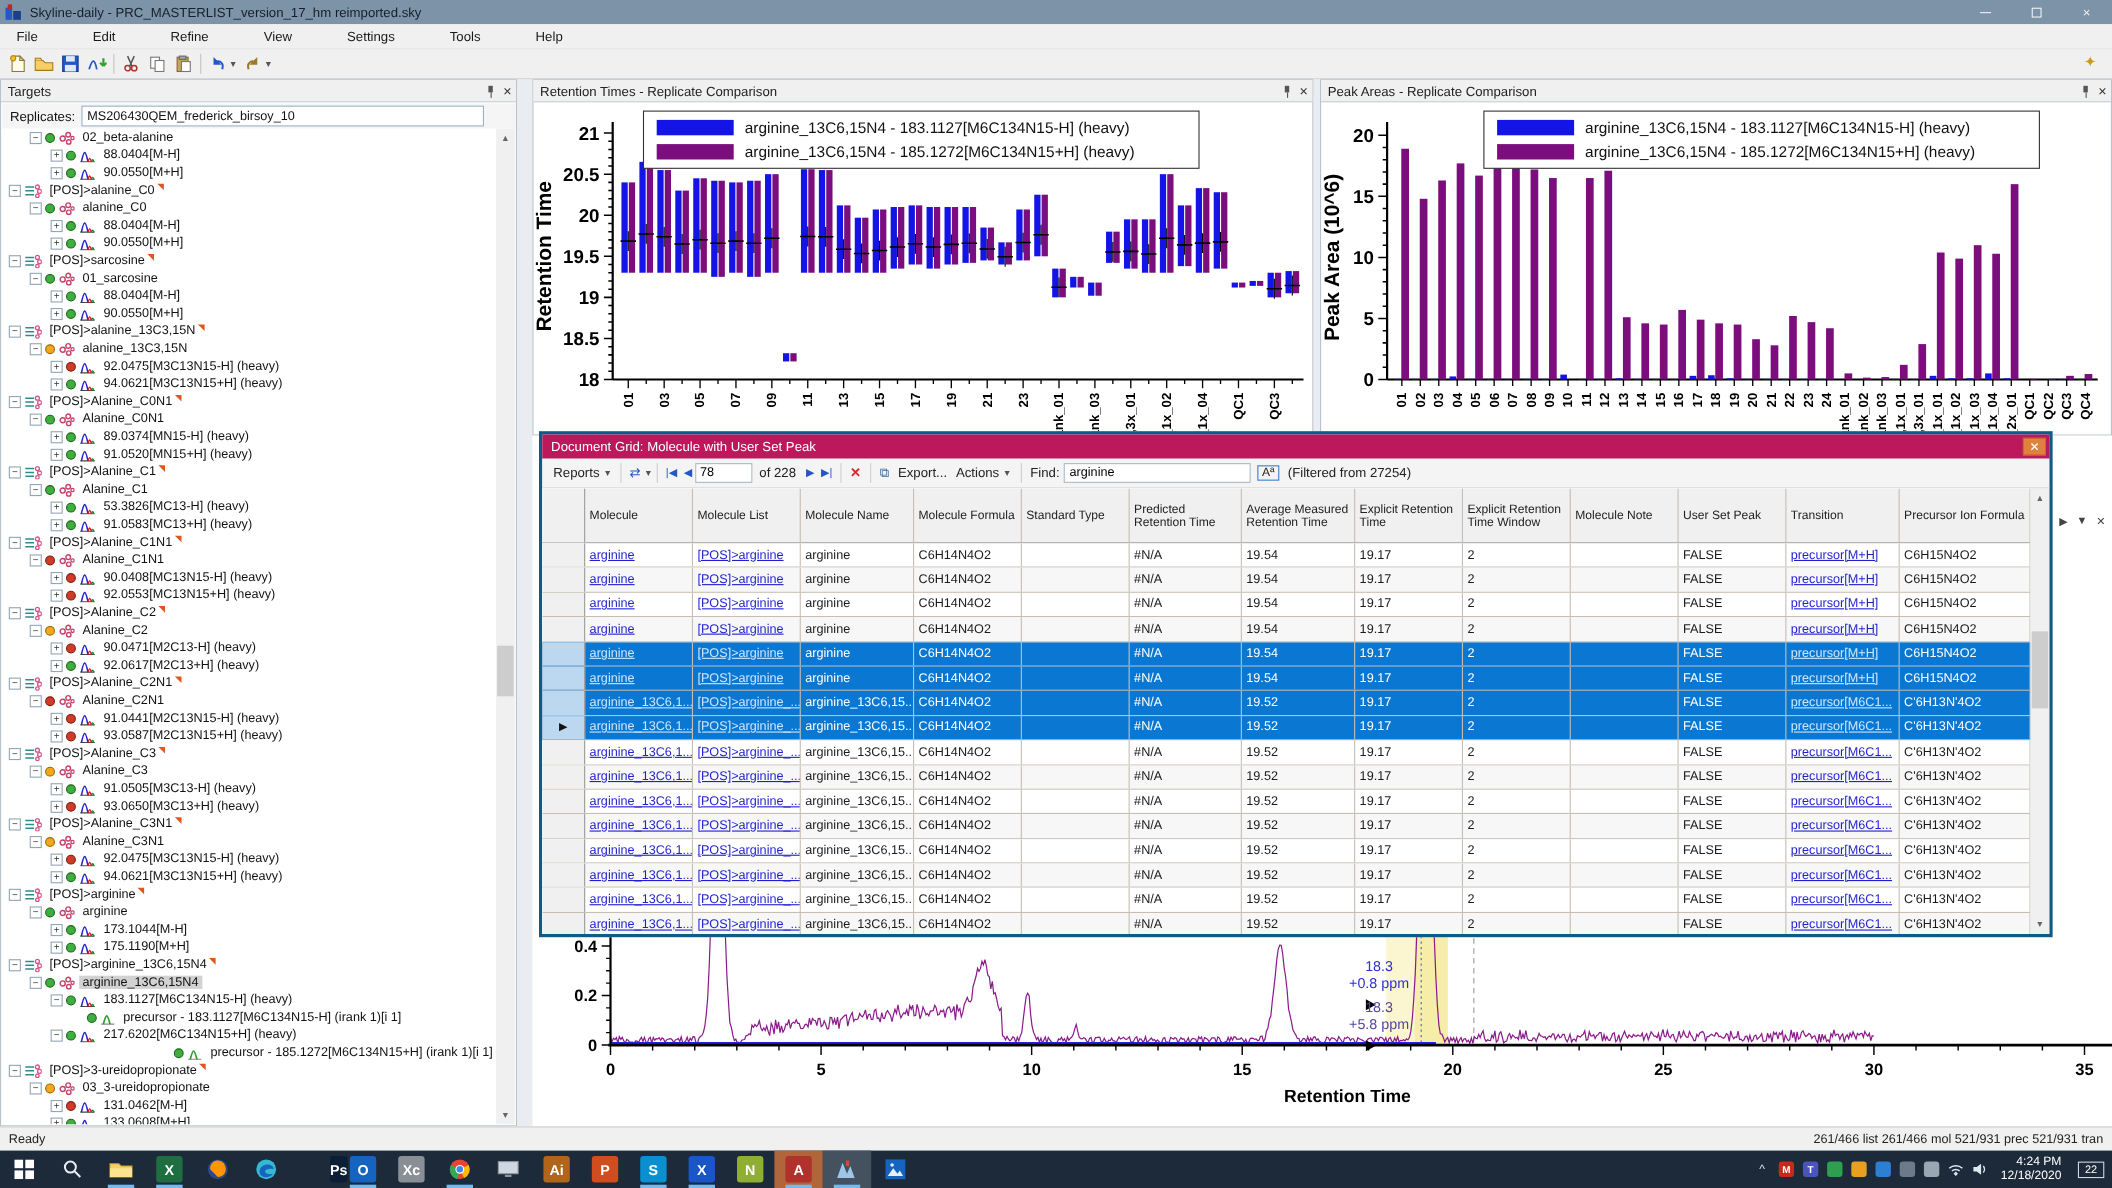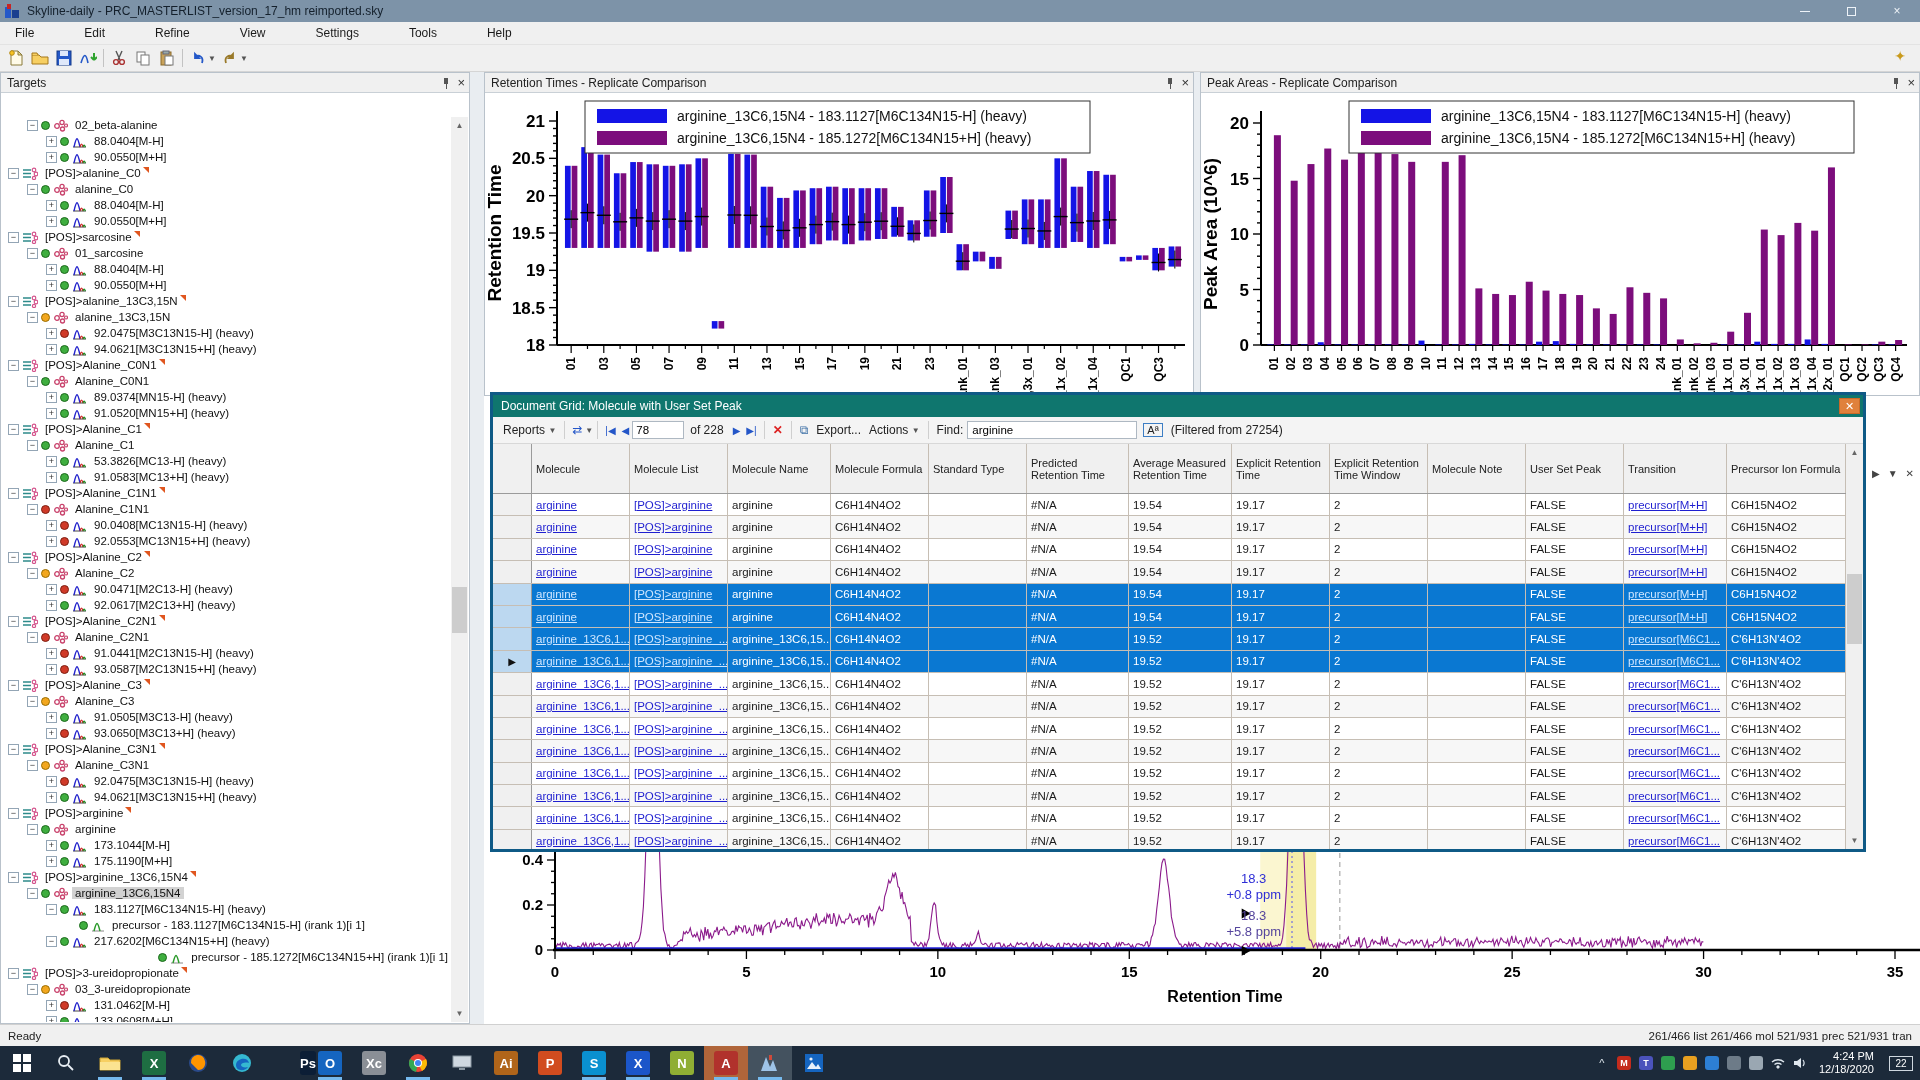--- a/index.html
+++ b/index.html
@@ -52,21 +52,21 @@
   .ticon { margin-right:4px; flex:none; display:flex;}
   .tlabel { font-size:11.5px; color:#111; position:relative; padding:0 3px;}
   .tlabel.sel { background:#d2d2d2; }
   .note-tri { position:absolute; right:-5px; top:0; width:0; height:0; border-left:6px solid transparent; border-top:6px solid #e0561f;}
   #tree-scroll { position:absolute; right:1px; top:44px; width:17px; bottom:1px; background:#f0f0f0; }
   .sarrow { width:17px; height:17px; font-size:8px; color:#666; display:flex; align-items:center; justify-content:center;}
   #tree-thumb { position:absolute; left:1px; top:470px; width:15px; height:46px; background:#cdcdcd;}
 
   
   #doc-grid { position:absolute; left:490px; top:392px; width:1376px; height:460px; border:3px solid #0f5a86; background:#f0f0f0; z-index:40; }
-  #dg-title { height:22px; background:#0f766e; color:#fff; font-size:12px; display:flex; align-items:center; padding-left:8px; }
+  #dg-title { height:22px; background:#be185d; color:#fff; font-size:12px; display:flex; align-items:center; padding-left:8px; }
   #dg-close { margin-left:auto; width:21px; height:16px; margin-right:3px; background:#e0813c; color:#fff; font-size:11px; display:flex; align-items:center; justify-content:center; border:1px solid #c96a28;}
   #dg-toolbar { height:27px; background:#f4f4f4; display:flex; align-items:center; font-size:12px; color:#222; padding-left:6px; border-bottom:1px solid #d8d8d8;}
   .dg-sep{width:1px;height:18px;background:#cfcfcf;margin:0 4px;}
   .dg-btn{display:flex;align-items:center;padding:2px 4px;}
   .navg{color:#2456c8;font-size:10px;padding:0 3px;}
   #dg-pos-input{width:52px;height:18px;border:1px solid #aeb8c2;background:#fff;font-size:11.5px;padding-left:3px;font-family:inherit;}
   #dg-find-input{width:170px;height:18px;border:1px solid #aeb8c2;background:#fff;font-size:11.5px;padding-left:4px;font-family:inherit;}
   #dg-aa{border:1px solid #3d7ec4;padding:0 3px;font-size:11px;margin-left:6px;}
   #dg-grid { position:absolute; left:0; top:49px; right:17px; bottom:0; overflow:hidden; background:#fff;}
   .gh-row { display:flex; height:50px; background:#f0f0f0; border-bottom:1px solid #9b9b9b;}
@@ -197,20 +197,26 @@
   </div>
 <div class="abs" id="toolbar-right-icon">✦</div>
 
 <div class="panel" id="targets-panel" style="left:0;top:72px;width:470px;height:952px;">
   <div class="phead">
     <span>Targets</span>
     <span class="sp">
       <span class="pinico"></span>
       <span class="closeico">×</span>
     </span>
+  </div>
+  <div id="replicates-row">
+    <label>Replicates:</label>
+    <div id="replicates-combo">
+      <span>MS206430QEM_frederick_birsoy_10</span>
+    </div>
   </div>
   <div id="targets-tree">
       <div class="trow" style="padding-left: 25px;">
         <span class="expbox">−</span>
         <span class="dot dot-green"></span>
         <span class="ticon">
           <svg width="15" height="13">
             <circle cx="4" cy="7" r="2.3" fill="none" stroke="#c8406a" stroke-width="1.3"></circle>
             <circle cx="9" cy="3.5" r="2.1" fill="none" stroke="#c8406a" stroke-width="1.3"></circle>
             <circle cx="9.5" cy="10" r="2" fill="none" stroke="#c8406a" stroke-width="1.3"></circle>

